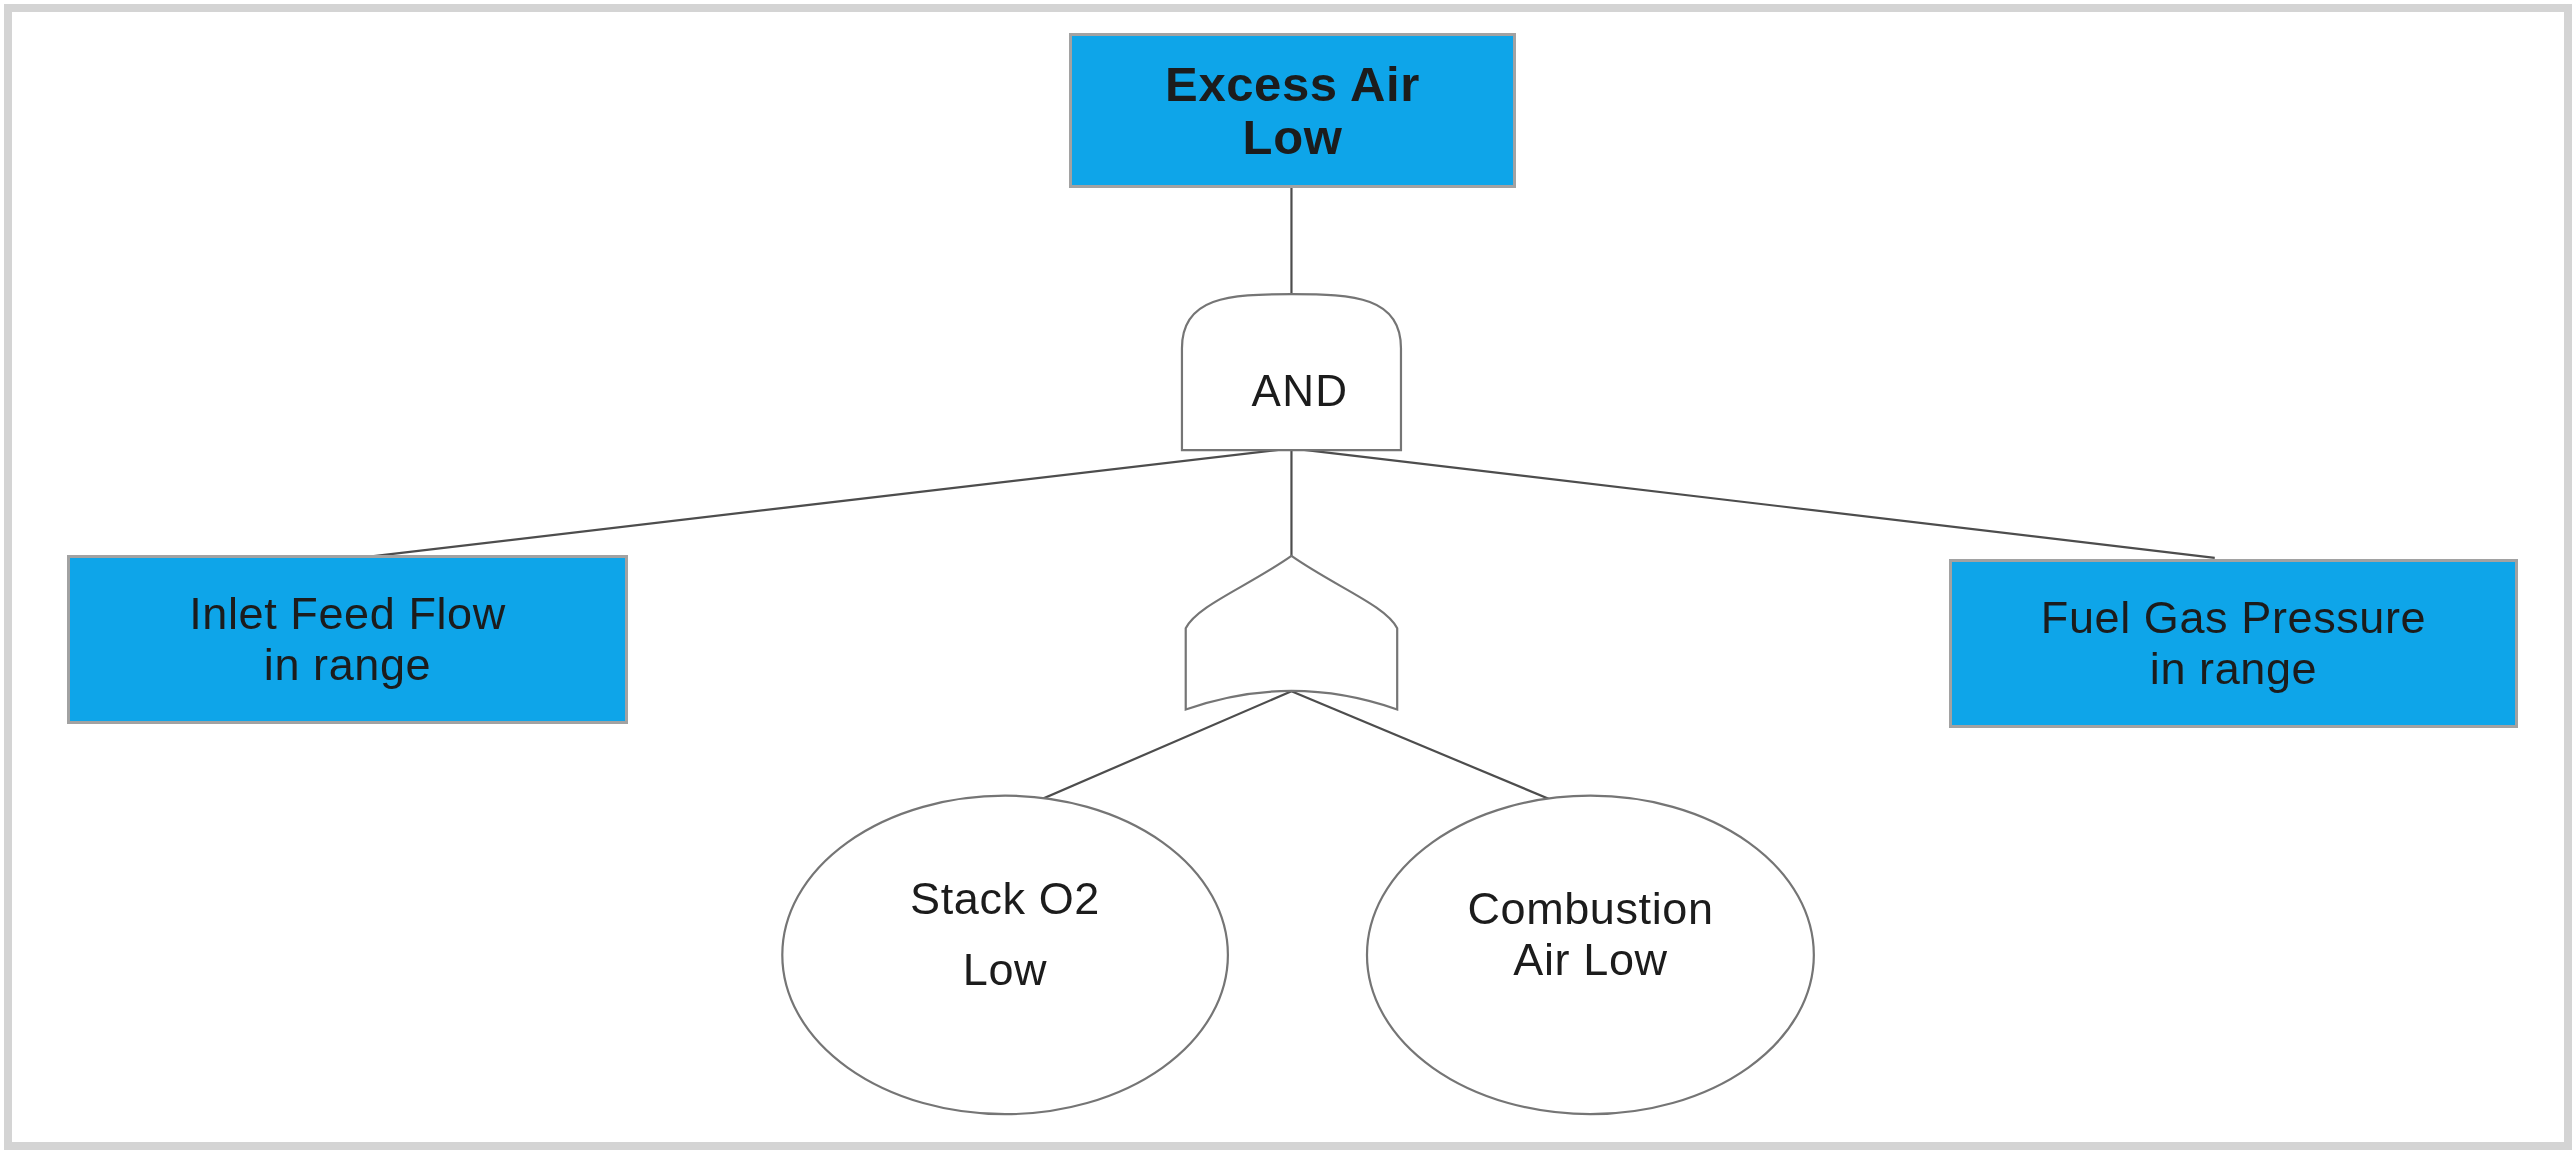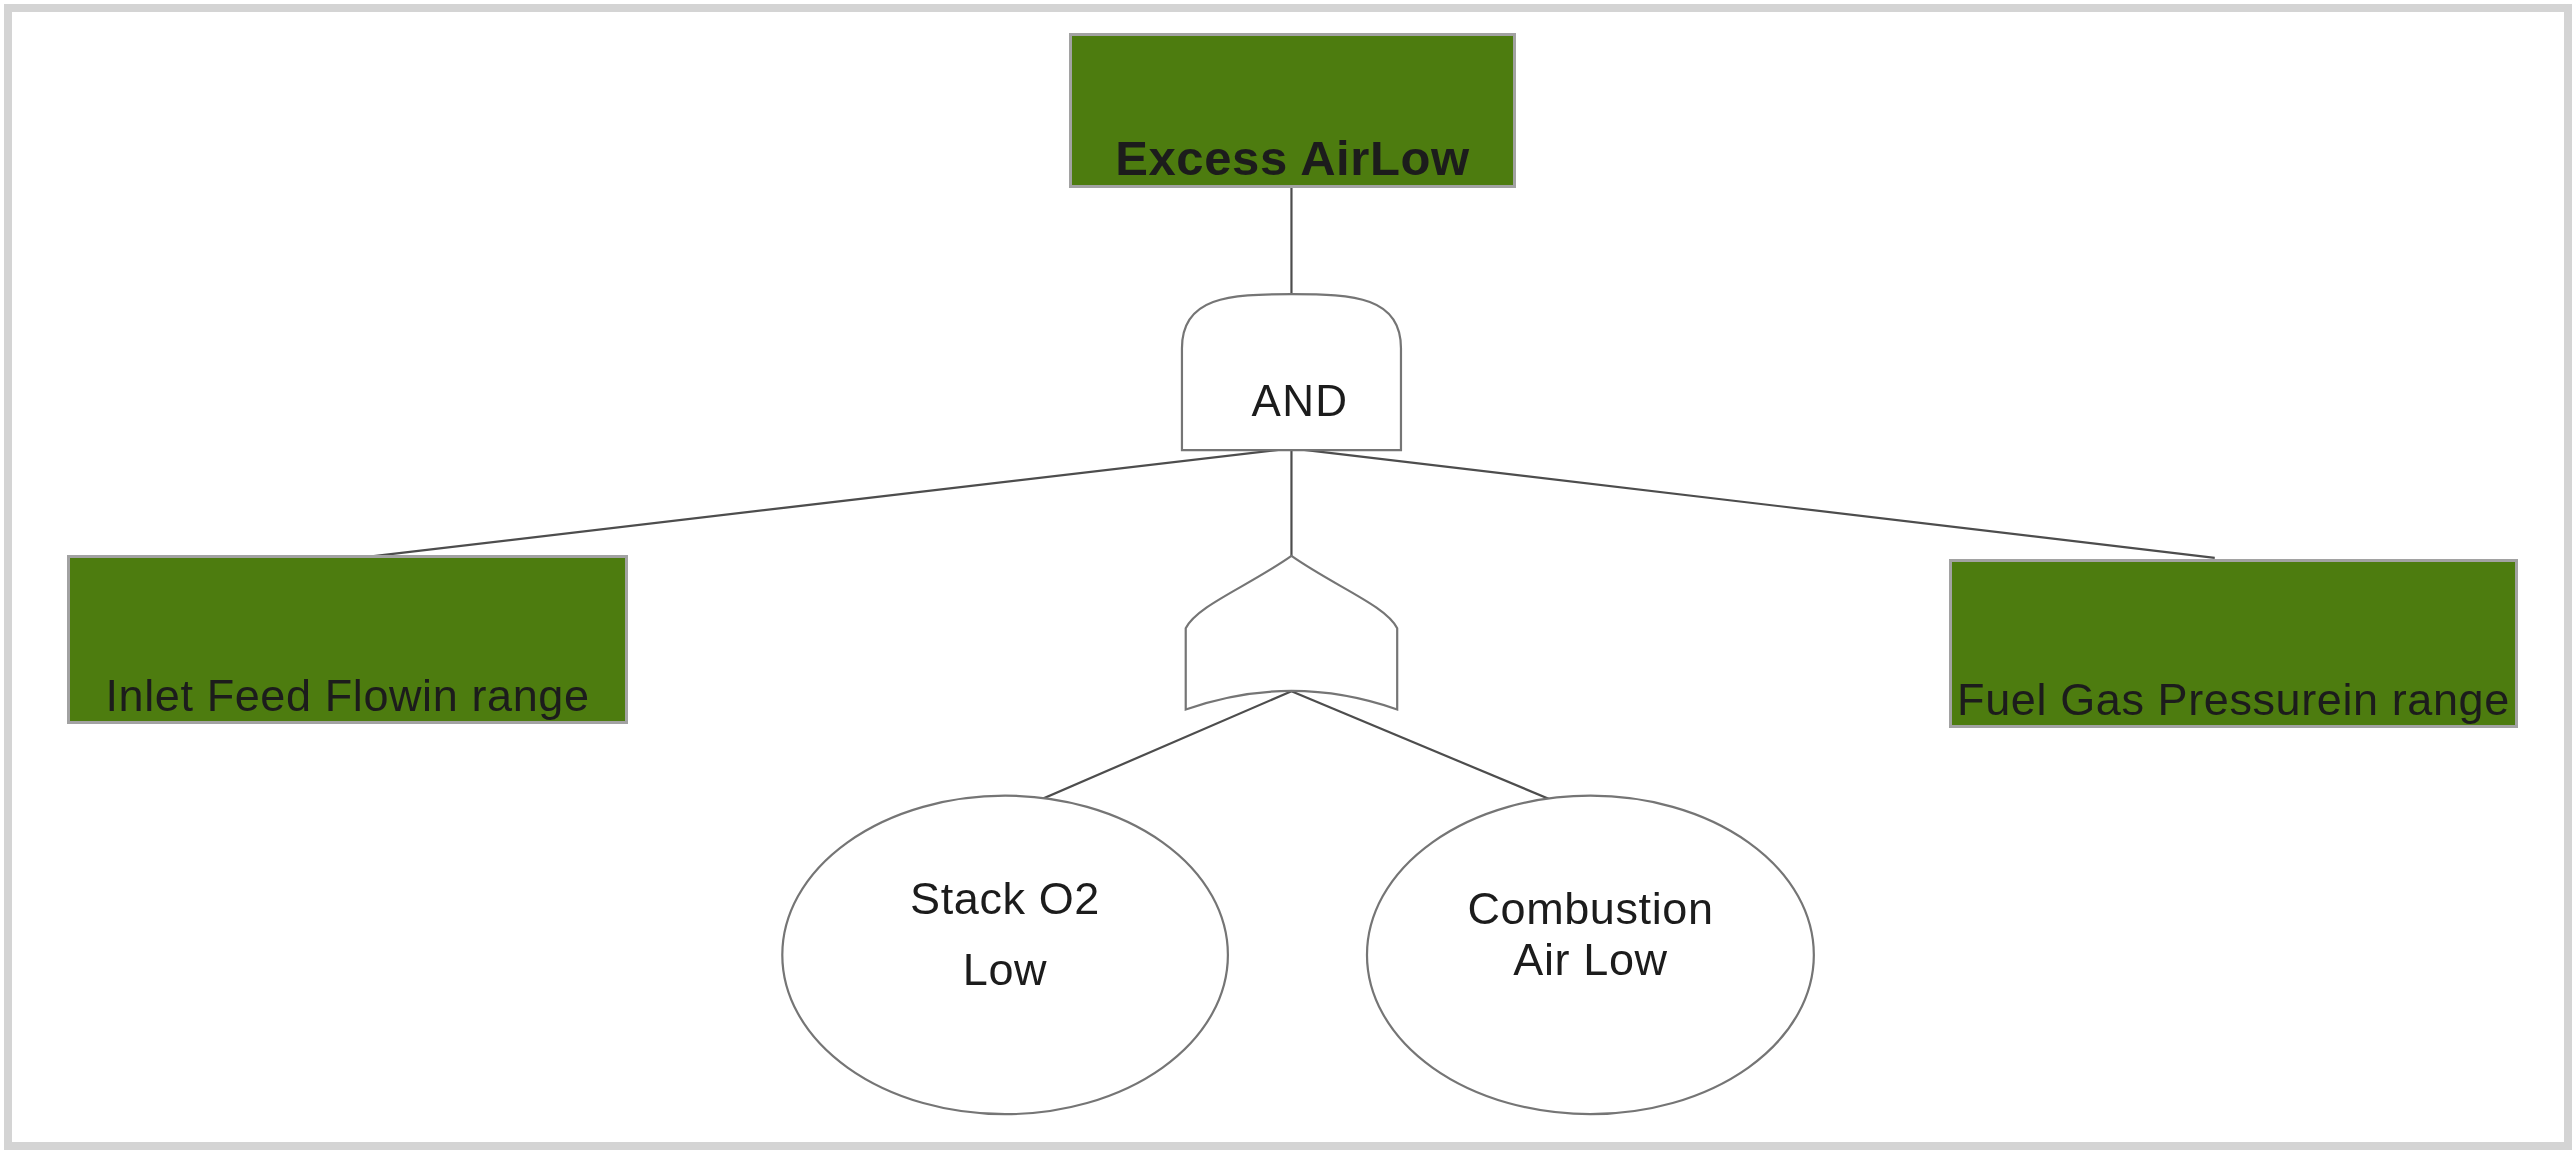--- a/index.html
+++ b/index.html
@@ -41,25 +41,25 @@
     stroke-width: 3.5;
   }
   .event-ellipse {
     fill: #ffffff;
     stroke: var(--shape-stroke, #757575);
     stroke-width: 3.5;
   }
   .node-box {
     position: absolute;
     box-sizing: border-box;
-    background: #4d7c0f;
+    background: #0ea5e9;
     border: 3.1px solid var(--box-border, #a2a2a2);
     display: flex;
-    flex-direction: row;
-    align-items: flex-end;
+    flex-direction: column;
+    align-items: center;
     justify-content: center;
     text-align: center;
     color: var(--text, #1c1c1c);
     font-size: 45px;
     line-height: 1.12;
     letter-spacing: 0.6px;
   }
   .node-box.title {
     font-size: 49px;
     font-weight: bold;
@@ -106,21 +106,21 @@
     <ellipse class="event-ellipse" cx="2527" cy="1517" rx="355" ry="253"></ellipse>
   </svg>
 
   <div id="frame"></div>
 
   <div class="node-box title" style="left:1069px; top:33px; width:447px; height:155px;">
     <span class="line">Excess Air</span>
     <span class="line">Low</span>
   </div>
 
-  <div class="float-label gate-label" style="left:1182px; top:360px; width:236px; height:82px;">AND</div>
+  <div class="float-label gate-label" style="left:1182px; top:350px; width:236px; height:82px;">AND</div>
 
   <div class="node-box" style="left:67px; top:555px; width:561px; height:169px;">
     <span class="line">Inlet Feed Flow</span>
     <span class="line">in range</span>
   </div>
 
 
   <div class="node-box" style="left:1949px; top:559px; width:569px; height:169px;">
     <span class="line">Fuel Gas Pressure</span>
     <span class="line">in range</span>

